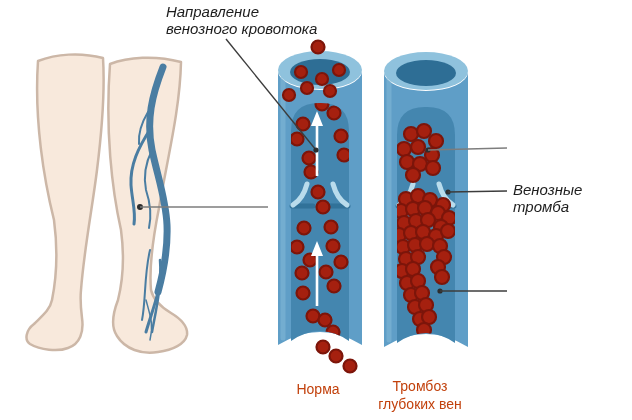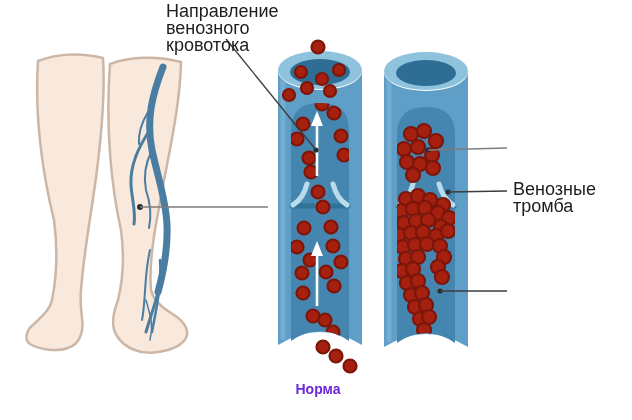--- a/index.html
+++ b/index.html
@@ -1,21 +1,21 @@
 <!DOCTYPE html>
 <html style="--skin: #f8e9dc; --skin-outline: #ccb7a7; --leg-vein: #4a7da2; --vein-wall: #5f9ec7; --vein-rim: #8fc2dd; --vein-lumen: #2e6e95; --vein-interior: #4486af; --valve: #b9dcec; --blood-cell: #a5200f; --blood-cell-edge: #7c150a;"><head>
 <meta charset="utf-8">
 <style>
   html,body{margin:0;padding:0;background:#fff;}
   .stage{position:relative;width:632px;height:420px;background:#ffffff;overflow:hidden;
          font-family:"Liberation Sans",sans-serif;}
   .stage svg{position:absolute;left:0;top:0;}
-  .lbl{position:absolute;white-space:pre-line;color:#1d1d1d;
-       font-size:18px;line-height:17px;}
-  .cap{position:absolute;white-space:pre-line;color:#6d28d9;font-weight:bold;
+  .lbl{position:absolute;white-space:pre-line;color:#1d1d1d;font-style:italic;
+       font-size:15px;line-height:17px;}
+  .cap{position:absolute;white-space:pre-line;color:#c2410c;font-weight:normal;
        font-size:14px;line-height:18px;text-align:center;}
   
   .leg{fill:var(--skin);stroke:var(--skin-outline);stroke-width:2.5;stroke-linejoin:round;}
   .legvein{fill:none;stroke:var(--leg-vein);stroke-linecap:round;}
   .tube{fill:var(--vein-wall);}
   .hl{fill:none;stroke:#87bcd9;stroke-width:5;opacity:.5;stroke-linecap:round;}
   .rim{fill:var(--vein-rim);}
   .lumen{fill:var(--vein-lumen);}
   .win{fill:var(--vein-interior);}
   .cell{fill:var(--blood-cell);stroke:var(--blood-cell-edge);stroke-width:2.2;}
@@ -222,13 +222,15 @@
   <div class="lbl" style="left:166px;top:3px;width:170px;">Направление
 венозного кровотока</div>
 
 
   <div class="lbl" style="left:513px;top:181px;width:118px;">Венозные
 тромба</div>
 
 
   <div class="cap" style="left:270px;top:380px;width:96px;">Норма</div>
 
+  <div class="cap" style="left:368px;top:377px;width:104px;">Тромбоз
+глубоких вен</div>
 </div>
 
 </body></html>

